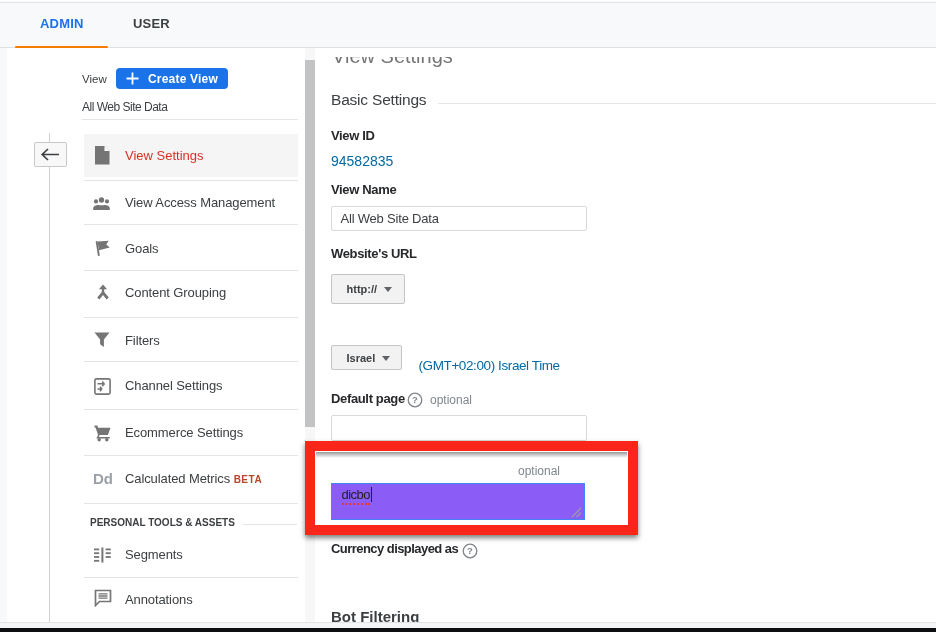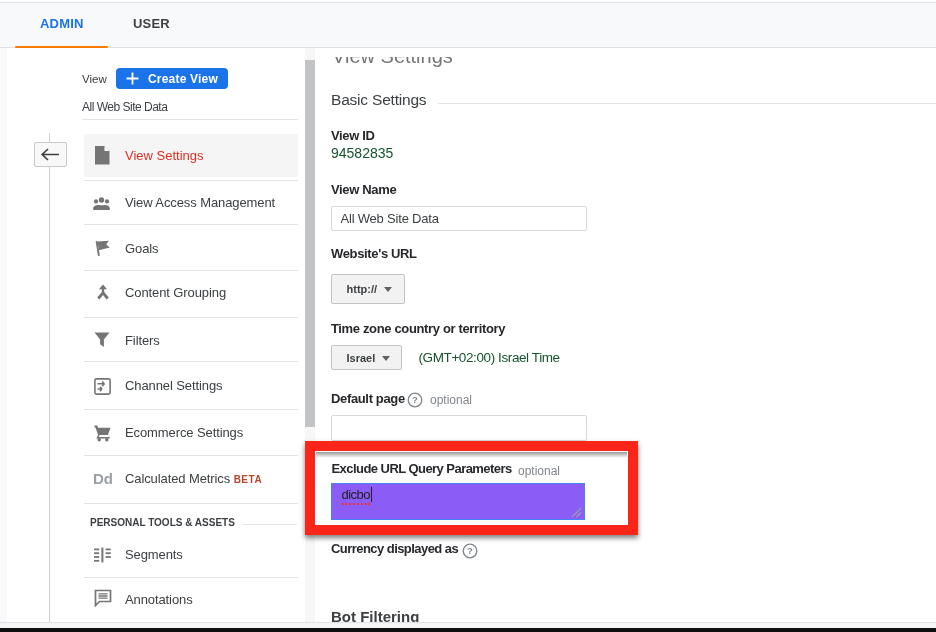--- a/index.html
+++ b/index.html
@@ -1,20 +1,20 @@
 <!DOCTYPE html>
 <html><head>
 <meta charset="utf-8">
 <style>
   html,body{margin:0;padding:0;}
   body{font-family:"Liberation Sans",sans-serif;}
   #app{position:relative;width:936px;height:632px;background:#fff;overflow:hidden;}
   .abs{position:absolute;}
   .lbl{position:absolute;font-size:13px;font-weight:bold;color:#26282b;letter-spacing:-0.35px;line-height:1.15;}
-  .val{position:absolute;font-size:13.5px;color:#14532d;letter-spacing:-0.2px;line-height:1.15;}
+  .val{position:absolute;font-size:13.5px;color:#0369a1;letter-spacing:-0.2px;line-height:1.15;margin-top:8px;}
   .opt{position:absolute;font-size:12px;color:#80868b;}
   .divider{position:absolute;height:1px;background:#e3e4e6;}
   .gbtn{position:absolute;background:#f2f2f2;border:1px solid #c3c4c6;border-radius:2px;box-sizing:border-box;}
   .gbtn span{position:absolute;font-size:11px;font-weight:bold;color:#3c4043;top:50%;transform:translateY(-50%);white-space:nowrap;}
   .caret{position:absolute;width:0;height:0;border-left:4px solid transparent;border-right:4px solid transparent;border-top:5px solid #5f6368;top:50%;margin-top:-2px;}
   .inp{position:absolute;background:#fff;border:1px solid #d9d9d9;border-radius:2px;box-sizing:border-box;}
   .mi{position:absolute;font-size:13px;color:#3c4043;letter-spacing:-0.1px;line-height:1.15;}
   .micon{position:absolute;}
 </style>
 </head>
@@ -137,39 +137,37 @@
   <div class="inp" style="left:330.5px;top:205.8px;width:256px;height:25.5px;">
     <span style="position:absolute;left:9px;top:5px;font-size:13px;letter-spacing:-0.2px;color:#3c4043;line-height:1.15;">All Web Site Data</span>
   </div>
 
   <div class="lbl" style="left:331px;top:247.3px;">Website's URL</div>
   <div class="gbtn" style="left:330.5px;top:274px;width:74.5px;height:29.5px;">
     <span style="left:15px;">http://</span>
     <div class="caret" style="left:52px;"></div>
   </div>
 
-  <div class="lbl" style="left:331px;top:321.8px;">Time zone country or territory</div>
   <div class="gbtn" style="left:330.5px;top:345px;width:71px;height:25px;">
     <span style="left:15px;">Israel</span>
     <div class="caret" style="left:50px;"></div>
   </div>
   <div class="val" style="left:418.5px;top:350.2px;letter-spacing:-0.4px;">(GMT+02:00) Israel Time</div>
 
   <div class="lbl" style="left:331px;top:391.6px;">Default page</div>
   <div class="abs" id="help1" style="left:406.5px;top:392px;"><svg width="16" height="16" viewBox="0 0 16 16">
         <circle cx="8" cy="8" r="6.8" fill="none" stroke="#80868b" stroke-width="1.3"></circle>
         <text x="8" y="11.4" font-family="Liberation Sans" font-size="9.5" font-weight="bold" fill="#80868b" text-anchor="middle">?</text>
       </svg></div>
   <div class="opt" style="left:430px;top:393.3px;">optional</div>
   <div class="inp" style="left:330.5px;top:415.3px;width:256px;height:25.5px;"></div>
 
   <div class="abs" style="left:305px;top:441.3px;width:332.5px;height:93.3px;border:10.5px solid #fb2619;box-sizing:border-box;box-shadow:0 3px 5px rgba(0,0,0,0.5);"></div>
   <div class="abs" style="left:315.5px;top:451.8px;width:311.5px;height:6px;background:linear-gradient(#9a9a9a,rgba(255,255,255,0));"></div>
 
-  <div class="lbl" style="left:331.5px;top:461.6px;letter-spacing:-0.55px;">Exclude URL Query Parameters</div>
   <div class="opt" style="left:518px;top:463.7px;">optional</div>
   <div class="abs" style="left:330.5px;top:483.3px;width:254px;height:37px;background:#8b5cf6;border:1.5px solid #4285f4;box-sizing:border-box;">
     <span style="position:absolute;left:10px;top:4px;font-size:13px;letter-spacing:-0.5px;color:#202124;border-bottom:2px dotted #e53935;line-height:1.15;">dicbo</span>
     <div style="position:absolute;left:39px;top:3px;width:1.3px;height:15px;background:#202124;"></div>
     <svg width="11" height="11" viewBox="0 0 11 11" style="position:absolute;right:1.5px;bottom:1.5px;">
       <path d="M1 10 L10 1 M5.5 10 L10 5.5" stroke="#9aa0a6" stroke-width="1.2"></path>
     </svg>
   </div>
 
   <div class="lbl" style="left:331px;top:542px;letter-spacing:-0.55px;">Currency displayed as</div>

